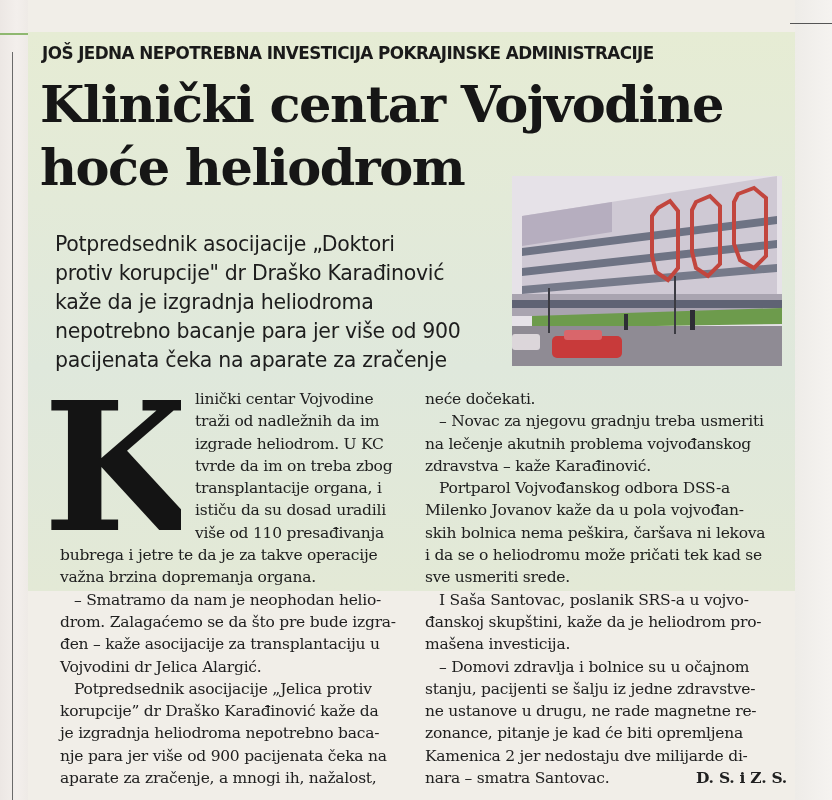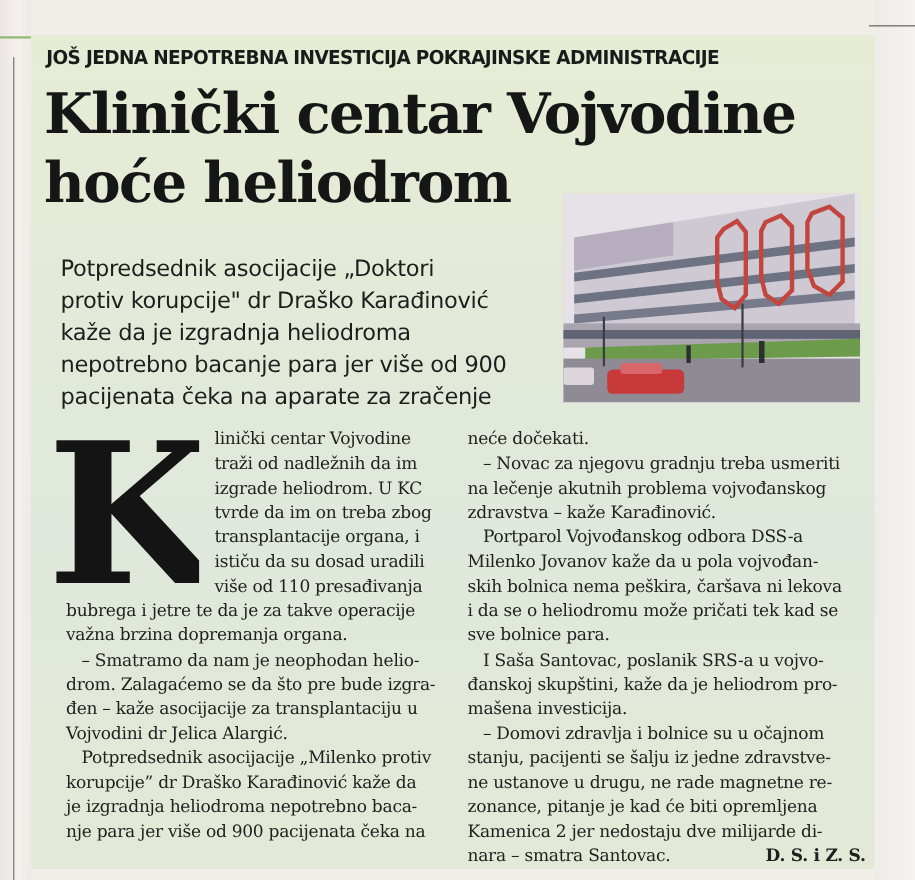--- a/index.html
+++ b/index.html
@@ -14,21 +14,21 @@
     background:linear-gradient(90deg,#ece7e4 0%,#f3efec 60%,#eeeae6 100%);
   }
   .left-rule { position:absolute; left:12px; top:52px; width:1px; height:748px; background:#6a6a6a; }
   .top-rule-left { position:absolute; left:0; top:33px; width:30px; height:2px; background:#8fb870; }
   .top-rule-right { position:absolute; left:790px; top:23px; width:42px; height:1px; background:#555; }
   .right-margin {
     position:absolute; left:795px; top:0; width:37px; height:800px;
     background:linear-gradient(90deg,#eeece8 0%,#f5f3f0 100%);
   }
   .article {
-    position:absolute; left:28px; top:32px; width:767px; height:758px;
+    position:absolute; left:28px; top:32px; width:767px; height:559px;
     background:linear-gradient(180deg,#e6ecd4 0%,#e3ead8 30%,#dfe8dc 60%,#e3e9d6 100%);
   }
   .kicker {
     position:absolute; left:14px; top:11px; width:750px;
     font-family:"DejaVu Sans", sans-serif; font-weight:bold; font-size:17.5px;
     letter-spacing:-0.6px; color:#1a1a1a; white-space:nowrap;
     transform:scaleX(0.96); transform-origin:left;
   }
   .headline {
     position:absolute; left:12px; top:41px; width:760px;
@@ -129,36 +129,37 @@
     <span class="line wrapline">tvrde da im on treba zbog</span>
     <span class="line wrapline">transplantacije organa, i</span>
     <span class="line wrapline">ističu da su dosad uradili</span>
     <span class="line wrapline">više od 110 presađivanja</span>
     <span class="line">bubrega i jetre te da je za takve operacije</span>
     <span class="line">važna brzina dopremanja organa.</span>
     <span class="line indent">– Smatramo da nam je neophodan helio-</span>
     <span class="line">drom. Zalagaćemo se da što pre bude izgra-</span>
     <span class="line">đen – kaže asocijacije za transplantaciju u</span>
     <span class="line">Vojvodini dr Jelica Alargić.</span>
-    <span class="line indent">Potpredsednik asocijacije „Milenko protiv</span>
+    <span class="line indent">Potpredsednik asocijacije „Jelica protiv</span>
     <span class="line">korupcije” dr Draško Karađinović kaže da</span>
     <span class="line">je izgradnja heliodroma nepotrebno baca-</span>
     <span class="line">nje para jer više od 900 pacijenata čeka na</span>
+    <span class="line">aparate za zračenje, a mnogi ih, nažalost,</span>
   </div>
 
   <div class="col col-right">
     <span class="line">neće dočekati.</span>
     <span class="line indent">– Novac za njegovu gradnju treba usmeriti</span>
     <span class="line">na lečenje akutnih problema vojvođanskog</span>
     <span class="line">zdravstva – kaže Karađinović.</span>
     <span class="line indent">Portparol Vojvođanskog odbora DSS-a</span>
     <span class="line">Milenko Jovanov kaže da u pola vojvođan-</span>
     <span class="line">skih bolnica nema peškira, čaršava ni lekova</span>
     <span class="line">i da se o heliodromu može pričati tek kad se</span>
-    <span class="line">sve bolnice para.</span>
+    <span class="line">sve usmeriti srede.</span>
     <span class="line indent">I Saša Santovac, poslanik SRS-a u vojvo-</span>
     <span class="line">đanskoj skupštini, kaže da je heliodrom pro-</span>
     <span class="line">mašena investicija.</span>
     <span class="line indent">– Domovi zdravlja i bolnice su u očajnom</span>
     <span class="line">stanju, pacijenti se šalju iz jedne zdravstve-</span>
     <span class="line">ne ustanove u drugu, ne rade magnetne re-</span>
     <span class="line">zonance, pitanje je kad će biti opremljena</span>
     <span class="line">Kamenica 2 jer nedostaju dve milijarde di-</span>
     <span class="line">
       <span>nara – smatra Santovac.</span>

